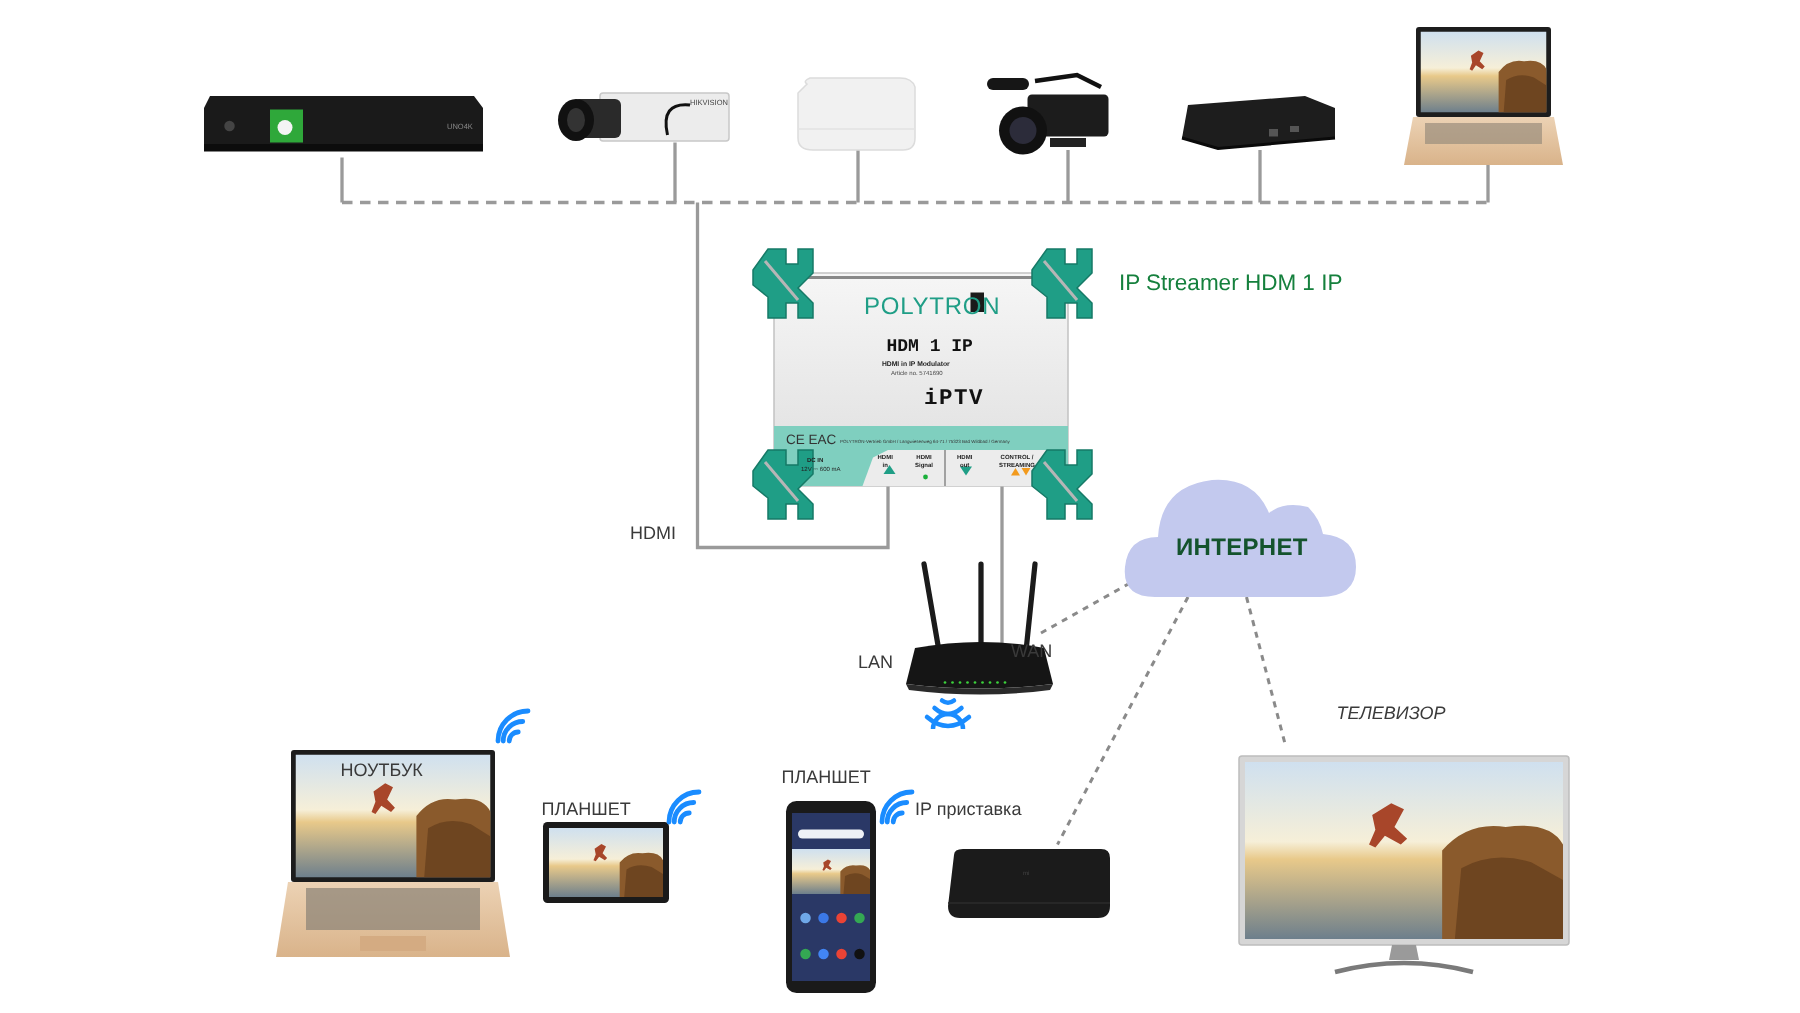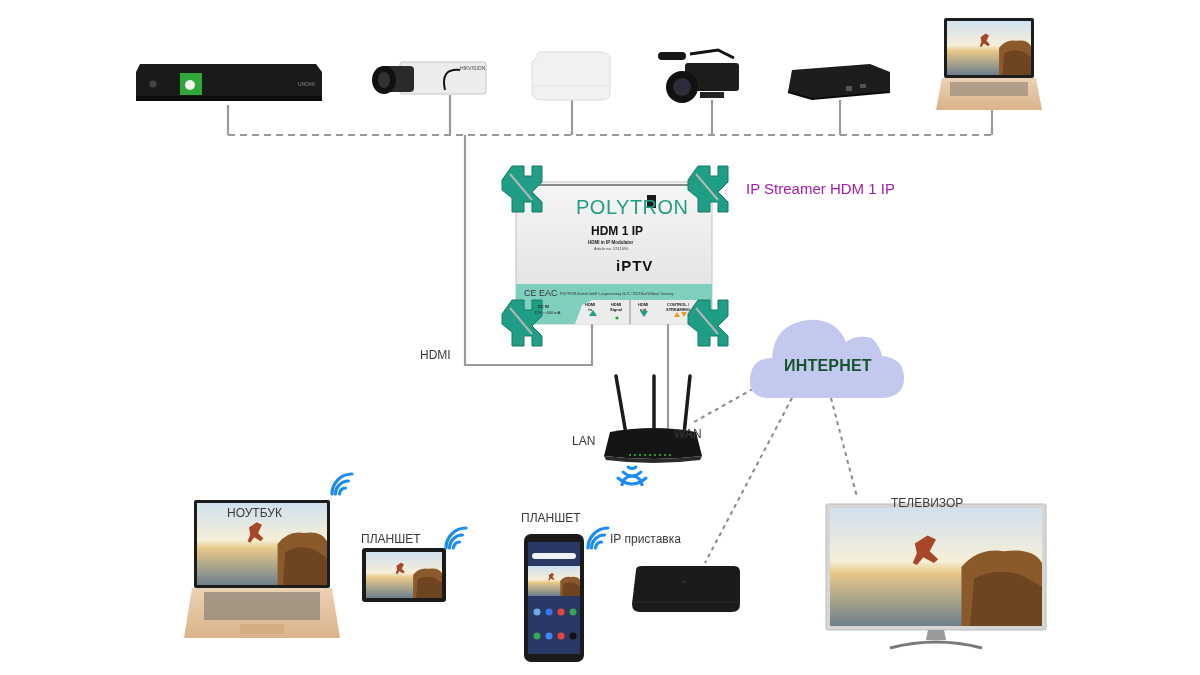--- a/index.html
+++ b/index.html
@@ -2,23 +2,23 @@
 <html><head>
 <meta charset="utf-8">
 <style>
   html, body { margin: 0; padding: 0; background: #ffffff; }
   body { width: 1200px; height: 675px; position: relative; overflow: hidden;
          font-family: "Liberation Sans", sans-serif; color: #333; }
   .abs { position: absolute; }
   svg.canvas { position: absolute; left: 0; top: 0; }
   .label { position: absolute; font-size: 12px; color: #3a3a3a; white-space: nowrap;
            font-family: "Liberation Sans", sans-serif; }
-  .title-label { font-size: 15px; color: #a21caf; }
+  .title-label { font-size: 15px; color: #15803d; }
   .cloud-label { font-size: 16px; font-weight: bold; color: #14532d; letter-spacing: 0.2px; }
-  .dev-title { font-weight: bold; font-family: Liberation Sans, sans-serif; }
+  .dev-title { font-weight: bold; font-family: Liberation Mono, monospace; }
 </style>
 </head>
 <body>
 
 <svg class="canvas" width="1200" height="675" viewBox="0 0 1200 675">
   <defs>
     <linearGradient id="sky" x1="0" y1="0" x2="0" y2="1">
       <stop offset="0" stop-color="#cfe0ef"></stop>
       <stop offset="0.45" stop-color="#f6efd8"></stop>
       <stop offset="0.55" stop-color="#e8c98a"></stop>
@@ -211,21 +211,21 @@
   <g>
     <rect x="826" y="504" width="220" height="126" rx="2" fill="#d6d6d6" stroke="#bdbdbd"></rect>
     <svg x="830" y="508" width="212" height="118" viewBox="0 0 100 60" preserveAspectRatio="none">
         <use href="#scene"></use>
       </svg>
     <path d="M928 630 L944 630 L946 640 L926 640 Z" fill="#9a9a9a"></path>
     <path d="M890 648 Q936 636 982 648" fill="none" stroke="#7a7a7a" stroke-width="3"></path>
   </g>
 </svg>
 
-<div class="abs" style="left:576px; top:196px; font-size:20px; color:#1f9e86; letter-spacing:0.5px;">POLYTRON</div>
+<div class="abs" style="left:576px; top:196px; font-size:16px; color:#1f9e86; letter-spacing:0.5px;">POLYTRON</div>
 <div class="abs dev-title" style="left:591px; top:224px; font-size:12px; color:#111;">HDM 1 IP</div>
 <div class="abs" style="left:588px; top:240px; font-size:4.5px; font-weight:bold; color:#222;">HDMI in IP Modulator</div>
 <div class="abs" style="left:594px; top:246px; font-size:4px; color:#444;">Article no. 5741690</div>
 <div class="abs dev-title" style="left:594px; top:257px; font-size:15px; color:#111; letter-spacing:1px;margin-left:22px;">iPTV</div>
 <div class="abs" style="left:524px; top:288px; font-size:9px; color:#333;">CE EAC</div>
 <div class="abs" style="left:560px; top:292px; font-size:3px; color:#333;">POLYTRON-Vertrieb GmbH / Langwiesenweg 64-71 / 75323 Bad Wildbad / Germany</div>
 <div class="abs" style="left:538px; top:304px; font-size:4px; color:#222; font-weight:bold;">DC IN</div>
 <div class="abs" style="left:534px; top:310px; font-size:4px; color:#222;">12V ⎓ 600 mA</div>
 <div class="abs" style="left:585px; top:302px; font-size:4px; font-weight:bold; text-align:center; line-height:5px; color:#222;">
     <div>HDMI</div>
@@ -246,13 +246,13 @@
 
 <div class="label title-label" style="left:746px; top:180px;">IP Streamer HDM 1 IP</div>
 <div class="label" style="left:420px; top:348px;">HDMI</div>
 <div class="label" style="left:572px; top:434px;">LAN</div>
 <div class="label" style="left:674px; top:427px;">WAN</div>
 <div class="label cloud-label" style="left:784px; top:357px;">ИНТЕРНЕТ</div>
 <div class="label" style="left:227px; top:506px;">НОУТБУК</div>
 <div class="label" style="left:361px; top:532px;">ПЛАНШЕТ</div>
 <div class="label" style="left:521px; top:511px;">ПЛАНШЕТ</div>
 <div class="label" style="left:610px; top:532px;">IP приставка</div>
-<div class="label" style="left:891px; top:496px;">ТЕЛЕВИЗОР</div>
+<div class="label" style="left:891px; top:468px;font-style:italic;">ТЕЛЕВИЗОР</div>
 
 </body></html>

